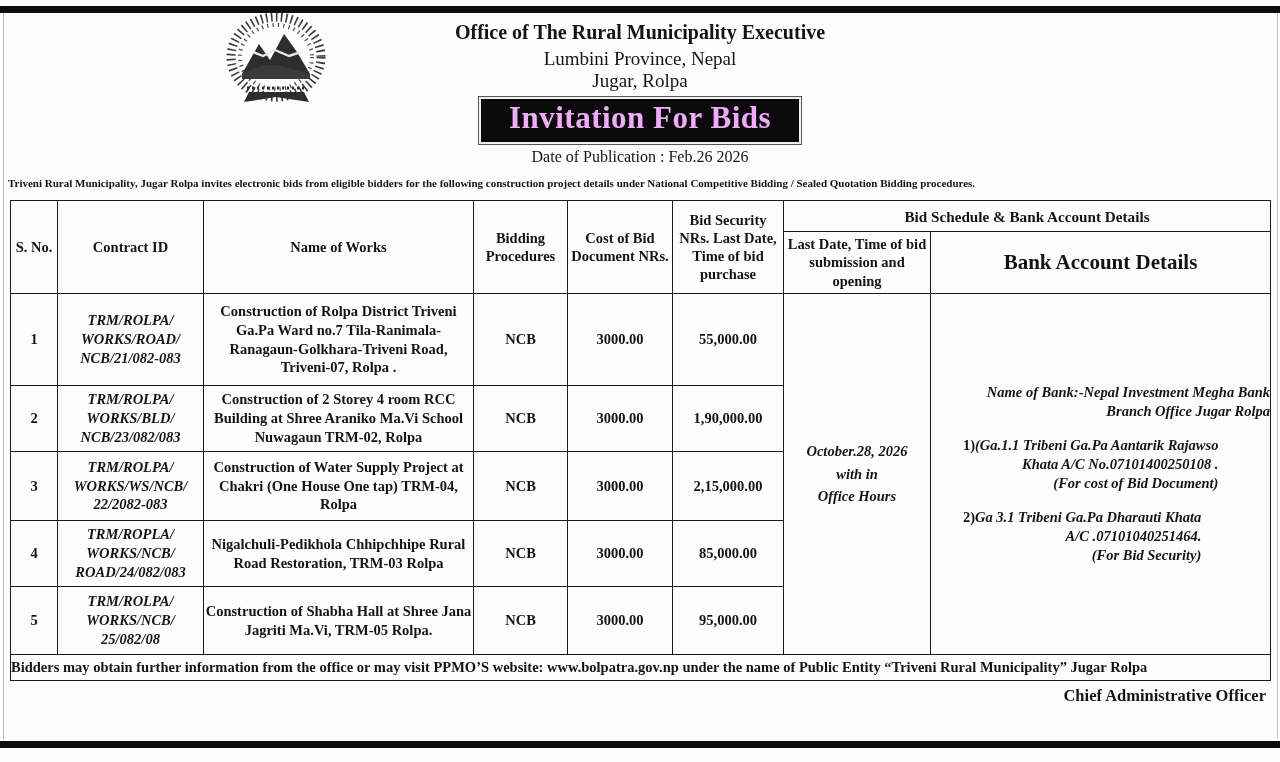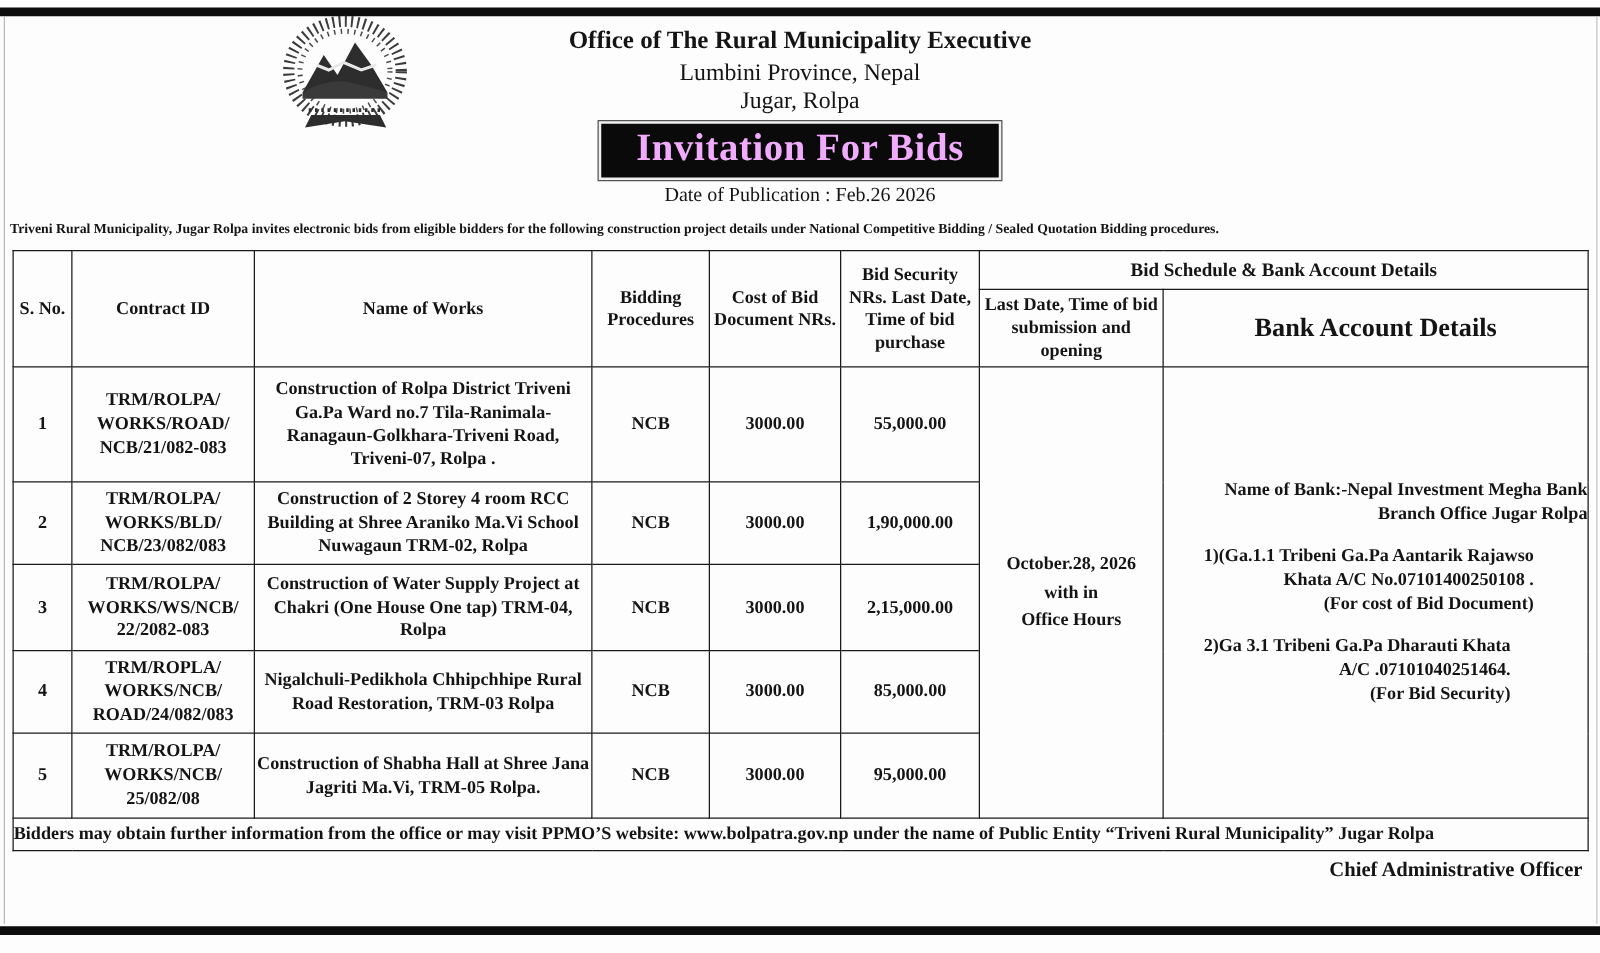--- a/index.html
+++ b/index.html
@@ -50,21 +50,21 @@
   table.bids th, table.bids td {
     border: 1.6px solid #1a1a1a;
     font-weight: 700;
     font-size: 14.5px;
     padding: 2px 0;
     vertical-align: middle;
     overflow: hidden;
   }
   table.bids th { text-align: center; line-height: 1.25; }
   td.c { text-align: center; line-height: 1.3; }
-  .pre { white-space: pre-line; }
+  .pre { white-space: pre-line; font-style: italic; }
 
   td.date-cell { text-align: center; font-size: 15.2px; line-height: 1.55; }
 
   td.bank-cell { text-align: right; vertical-align: middle; padding: 6px 8px 6px 12px; font-size: 14.8px; line-height: 1.32; }
   .bank-name { white-space: pre-line; margin-bottom: 4px; }
   .bank-item { display: flex; margin-top: 15px; }
   .bank-item .num { flex: none; width: 44px; }
   .bank-item .txt { white-space: pre-line; }
 
   td.note-cell { text-align: left; font-size: 15.4px; padding: 3px 6px; line-height: 1.25; }

